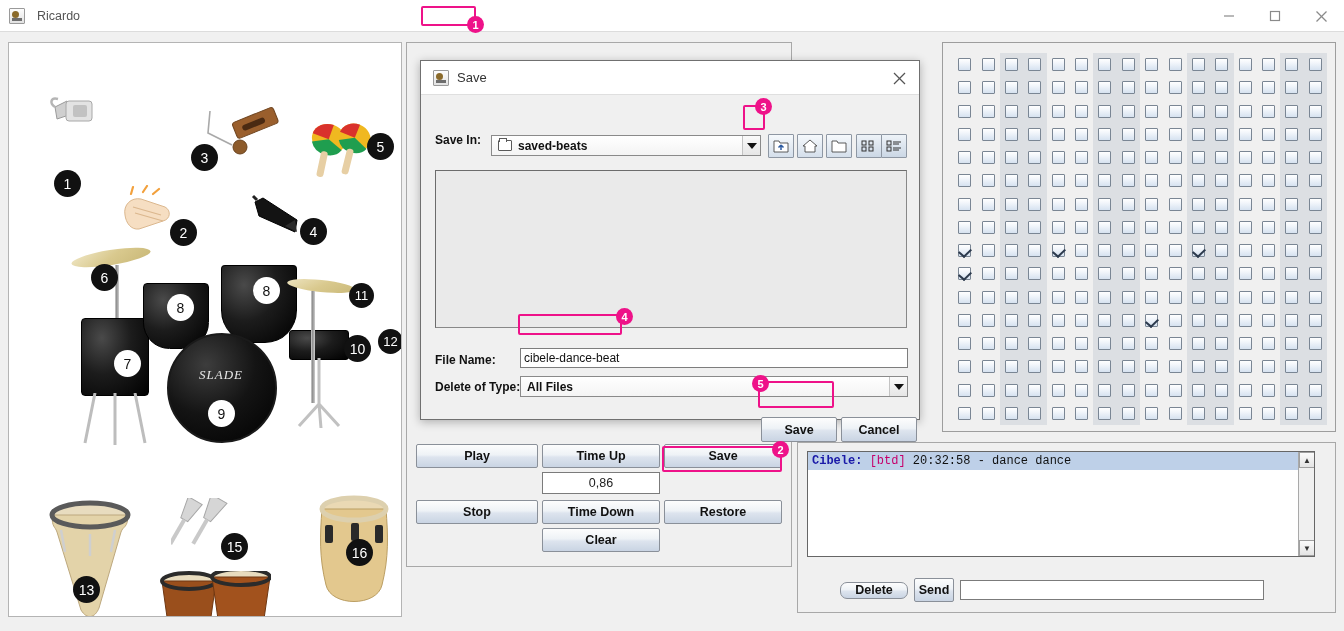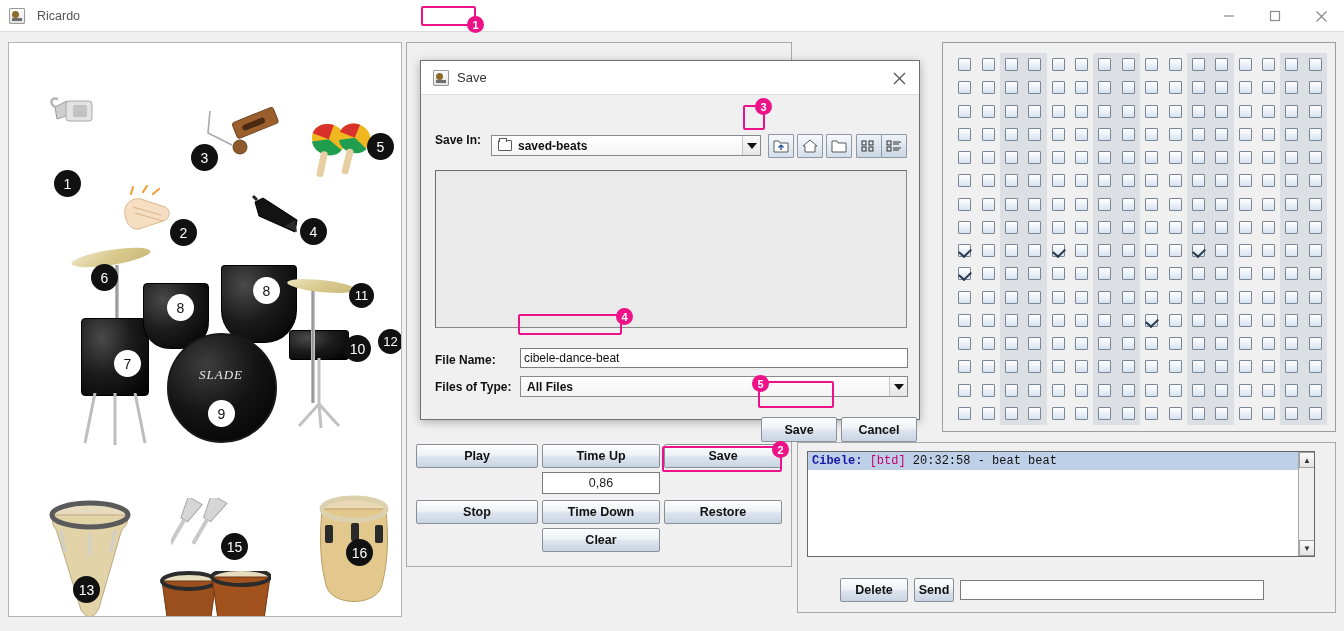--- a/index.html
+++ b/index.html
@@ -1281,29 +1281,29 @@
           <div class="cb"></div>
         </div>
       </div>
   </div>
 
   <div class="chat-panel">
     <div class="chat-list">
       <div class="chat-row">
         <span class="chat-user">Cibele:</span>
         <span class="chat-tag">[btd]</span>
-        <span class="chat-msg">20:32:58 - beat beat</span>
+        <span class="chat-msg">20:32:58 - dance dance</span>
       </div>
       <div class="scrollbar">
         <div class="sb-arrow">▲</div>
         <div class="sb-arrow">▼</div>
       </div>
     </div>
     <div class="chat-controls">
-      <div class="jbtn" style="width:68px;height:24px;">Delete</div>
+      <div class="jbtn" style="width:68px;height:17px;border-radius:7px;">Delete</div>
       <div class="jbtn" style="width:40px;height:24px;text-align:right;">Send</div>
       <input class="chat-input" type="text" value="" placeholder="" style="">
     </div>
   </div>
 
   <div class="dialog">
     <div class="dlg-title">
       <div class="dlg-icon"></div>
       <div class="dlg-title-text">Save</div>
       <div class="dlg-close">
@@ -1358,21 +1358,21 @@
           <line x1="7" y1="9" x2="15" y2="9" stroke="#333" stroke-width="1"></line>
           <line x1="7" y1="11" x2="13" y2="11" stroke="#333" stroke-width="1"></line>
         </svg>
       </div>
 
       <div class="file-list" style="position:absolute; left:14px; top:75px; width:472px; height:158px;"></div>
 
       <div class="lbl" style="position:absolute; left:14px; top:258px;">File Name:</div>
       <div class="text-field" style="position:absolute; left:99px; top:253px; width:388px;">cibele-dance-beat</div>
 
-      <div class="lbl" style="position:absolute; left:14px; top:285px;">Files of Type:</div>
+      <div class="lbl" style="position:absolute; left:14px; top:285px;">Delete of Type:</div>
       <div class="combo" style="position:absolute; left:99px; top:281px; width:388px; padding-left:6px;">
         <span>All Files</span>
         <div class="combo-arrow">
           <span class="tri-down"></span>
         </div>
       </div>
 
       <div class="jbtn" style="position:absolute; left:340px; top:322px; width:76px; height:25px;">Save</div>
       <div class="jbtn" style="position:absolute; left:420px; top:322px; width:76px; height:25px;">Cancel</div>
     </div>

